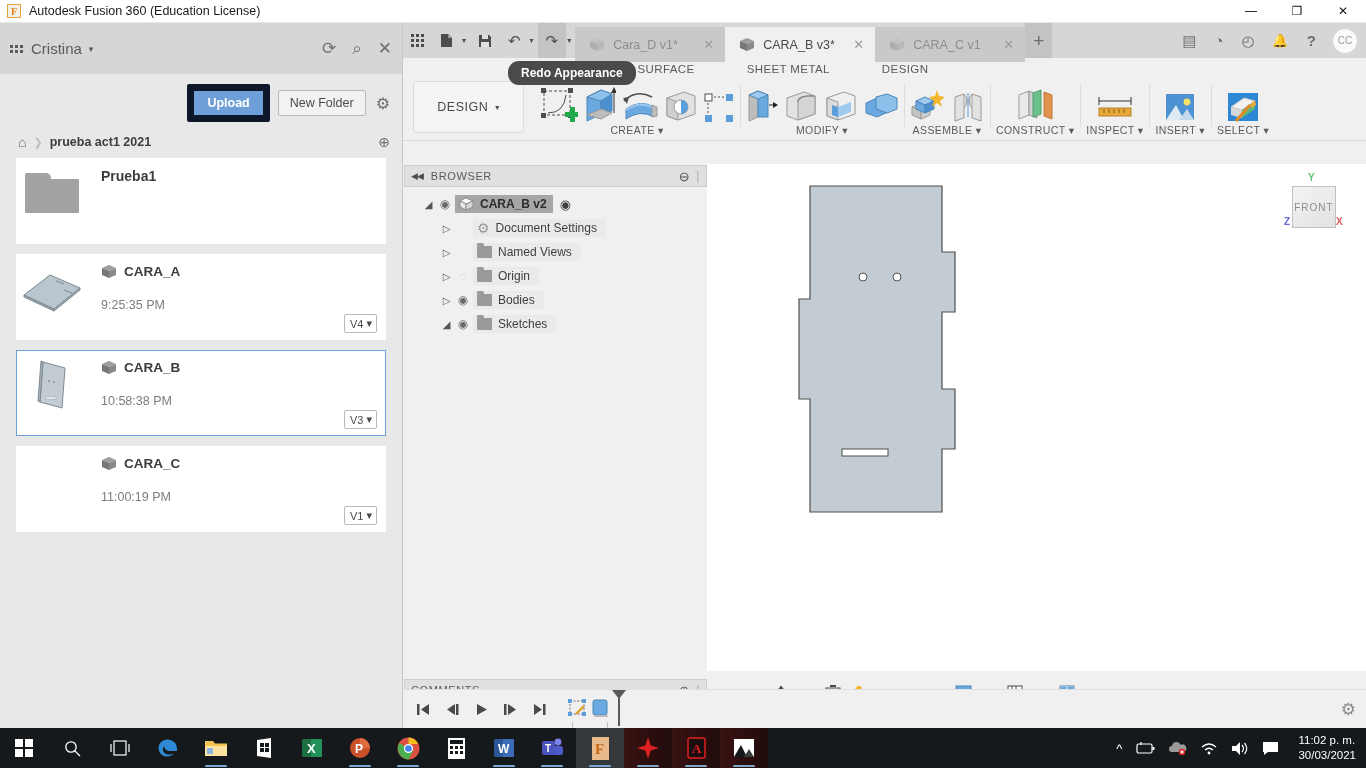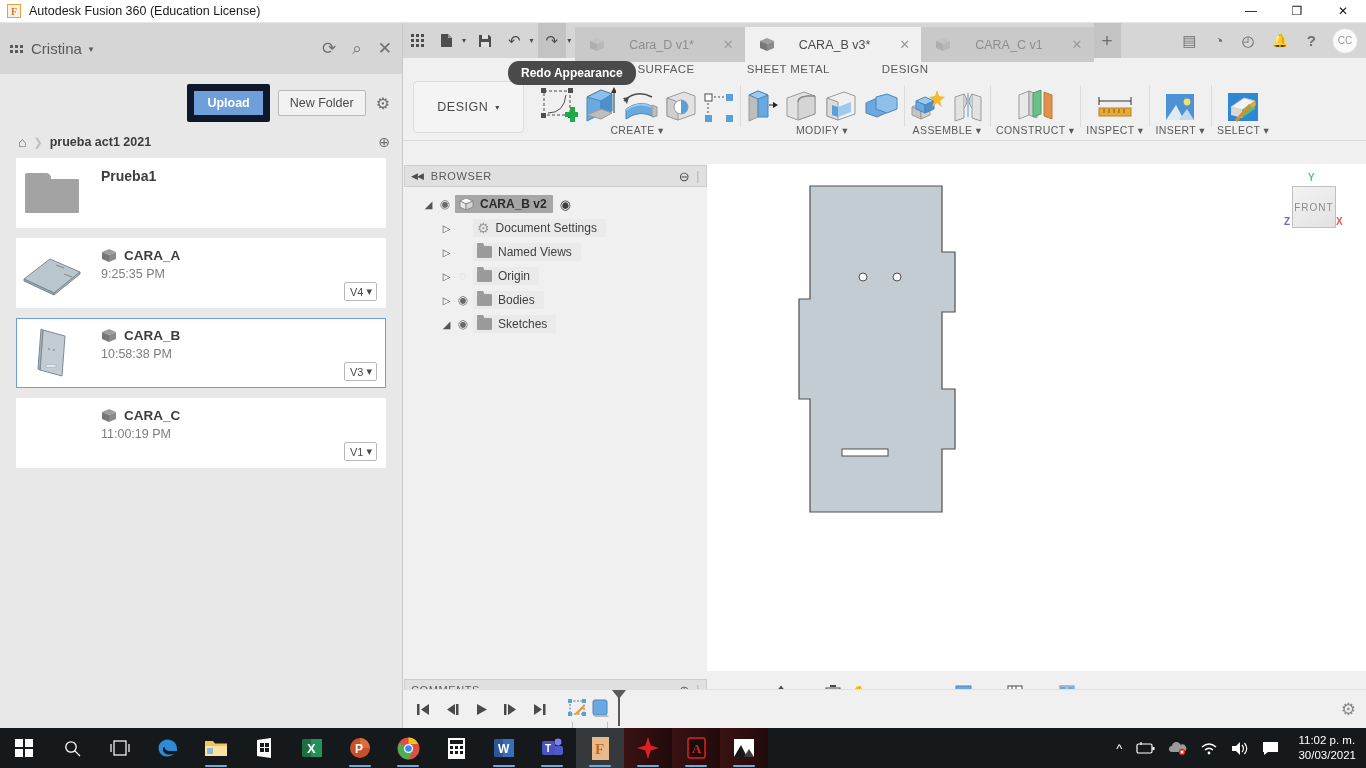--- a/index.html
+++ b/index.html
@@ -69,31 +69,31 @@
   .gear-sm { color: #6e6e6e; font-size: 16px; margin-left: 2px; }
 
   .dp-crumb { display: flex; align-items: center; padding: 12px 12px 0 18px; }
   .crumb-home { font-size: 14px; color: #6b6b6b; }
   .crumb-sep { color: #bdbdbd; font-size: 11px; margin: 0 7px; }
   .crumb-txt { font-size: 12.5px; font-weight: bold; color: #3d3d3d; }
   .crumb-globe { margin-left: auto; font-size: 14px; color: #6e6e6e; }
 
   .dp-list { padding: 8px 16px 0 16px; }
   .dp-card {
-    background: #ffffff; border: 1px solid transparent; height: 70px;
+    background: #ffffff; border: 1px solid transparent; height: 86px;
     display: flex; margin-bottom: 10px; position: relative;
   }
   .dp-card.selected { border: 1px solid #6f9fd8; }
   .dp-thumb { width: 70px; height: 68px; display:flex; align-items:center;
     justify-content:center; background: #fff; flex-shrink: 0; }
   .dp-body { flex: 1; padding: 9px 8px 0 14px; position: relative; }
   .dp-name-row { display: flex; align-items: center; gap: 7px; }
   .dp-title { font-size: 13.5px; font-weight: bold; color: #3d3d3d; }
   .dp-title.folder { font-size: 14px; }
-  .dp-time { font-size: 12.5px; color: #7d7d7d; margin-top: 4px; }
+  .dp-time { font-size: 12.5px; color: #7d7d7d; margin-top: 19px; }
   .dp-ver {
     position: absolute; right: 8px; bottom: 6px;
     border: 1px solid #b9b9b9; background:#fff; border-radius: 2px;
     font-size: 11px; color: #4a4a4a; padding: 2px 4px 2px 5px;
     display: flex; align-items: center; gap: 3px;
   }
   .cube-ic { width: 16px; height: 15px; flex-shrink: 0; }
 
   
   .folder-glyph { width: 54px; height: 40px; position: relative; }
@@ -113,21 +113,21 @@
   .q-ic { display:flex; align-items:center; justify-content:center;
     height: 35px; padding: 0 8px; color: #4d4d4d; font-size: 15px; }
   .q-ic.hl { background: #c3c3c3; }
   .q-caret { font-size: 8px; color: #4d4d4d; padding: 0 4px 0 1px; }
   .apps-grid { display: grid; grid-template-columns: repeat(3,3px);
     grid-gap: 2px; }
   .apps-grid b { width: 3px; height: 3px; background: #4d4d4d; display:block; }
 
   .doctab {
     height: 35px; min-width: 150px; display: flex; align-items: center;
-    padding: 0 6px 0 14px; gap: 24px; background: #c9c9c9; color: #8e8e8e;
+    padding: 0 6px 0 14px; gap: 8px; background: #c9c9c9; color: #8e8e8e;
     font-size: 12.5px; position: relative; margin-top: 8px;
   }
   .doctab.active { background: #f0f0f0; color: #4a4a4a; }
   .doctab .x { margin-left: auto; font-size: 13px; color: #9a9a9a; padding: 0 5px; }
   .qbar-right { margin-left: auto; display: flex; align-items: center;
     gap: 2px; padding-right: 8px; }
   .avatar {
     width: 26px; height: 26px; border-radius: 50%; background: #fafafa;
     border: 1px solid #d8d8d8; color: #9a9a9a; font-size: 10px;
     display: flex; align-items: center; justify-content: center; margin-left: 6px;

